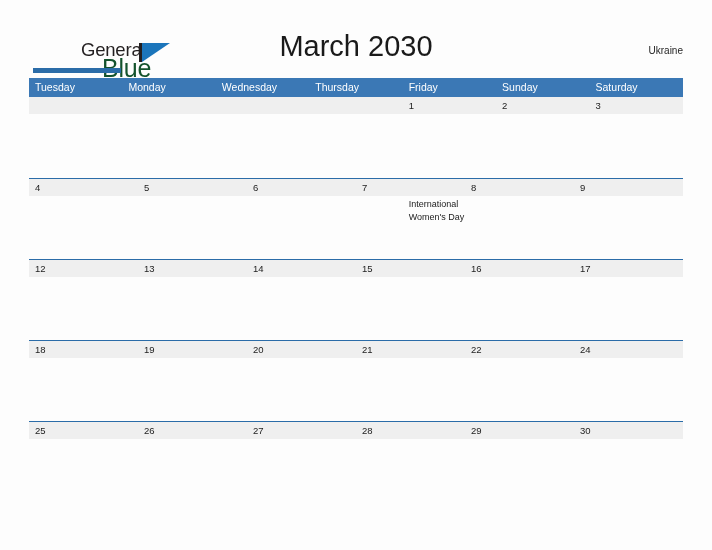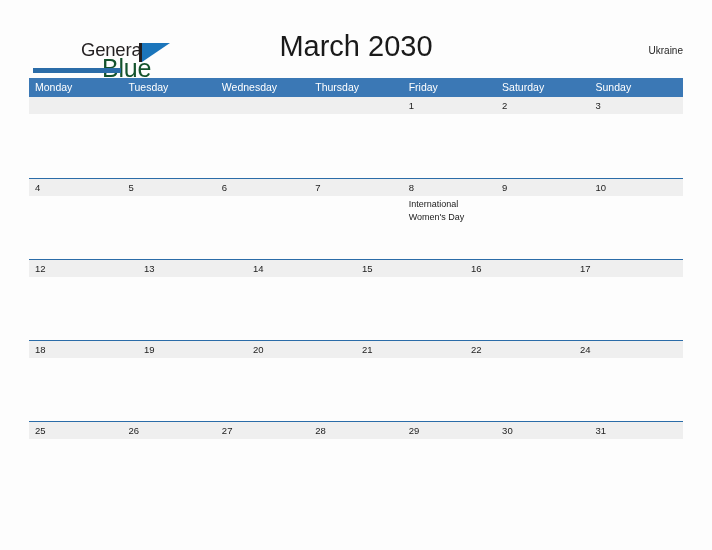--- a/index.html
+++ b/index.html
@@ -190,27 +190,27 @@
 
   <div class="month-title">March 2030</div>
 
   <div class="country-label">Ukraine</div>
 
 </div>
 
 <div class="calendar">
 
   <div class="weekday-row">
+    <div class="weekday-cell">Tuesday</div>
     <div class="weekday-cell">Monday</div>
-    <div class="weekday-cell">Tuesday</div>
     <div class="weekday-cell">Wednesday</div>
     <div class="weekday-cell">Thursday</div>
     <div class="weekday-cell">Friday</div>
+    <div class="weekday-cell">Sunday</div>
     <div class="weekday-cell">Saturday</div>
-    <div class="weekday-cell">Sunday</div>
   </div>
 
   <div class="week-row first">
     <div class="daynum-band">
       <div class="day-cell"></div>
       <div class="day-cell"></div>
       <div class="day-cell"></div>
       <div class="day-cell"></div>
       <div class="day-cell">1</div>
       <div class="day-cell">2</div>
@@ -242,21 +242,20 @@
   </div>
 
   <div class="week-row">
     <div class="daynum-band">
       <div class="day-cell">4</div>
       <div class="day-cell">5</div>
       <div class="day-cell">6</div>
       <div class="day-cell">7</div>
       <div class="day-cell">8</div>
       <div class="day-cell">9</div>
-      <div class="day-cell">10</div>
     </div>
     <div class="events-band">
       <div class="event-cell">
           <span class="event-text"></span>
         </div>
       <div class="event-cell">
           <span class="event-text"></span>
         </div>
       <div class="event-cell">
           <span class="event-text"></span>
@@ -346,21 +345,20 @@
   </div>
 
   <div class="week-row">
     <div class="daynum-band">
       <div class="day-cell">25</div>
       <div class="day-cell">26</div>
       <div class="day-cell">27</div>
       <div class="day-cell">28</div>
       <div class="day-cell">29</div>
       <div class="day-cell">30</div>
-      <div class="day-cell">31</div>
     </div>
     <div class="events-band">
       <div class="event-cell">
           <span class="event-text"></span>
         </div>
       <div class="event-cell">
           <span class="event-text"></span>
         </div>
       <div class="event-cell">
           <span class="event-text"></span>

